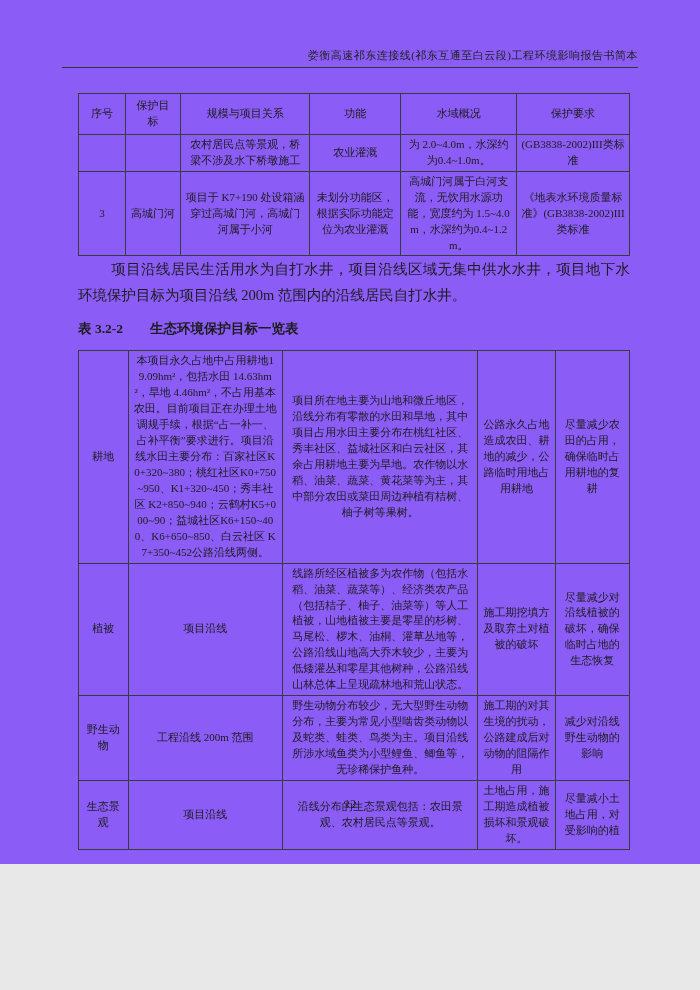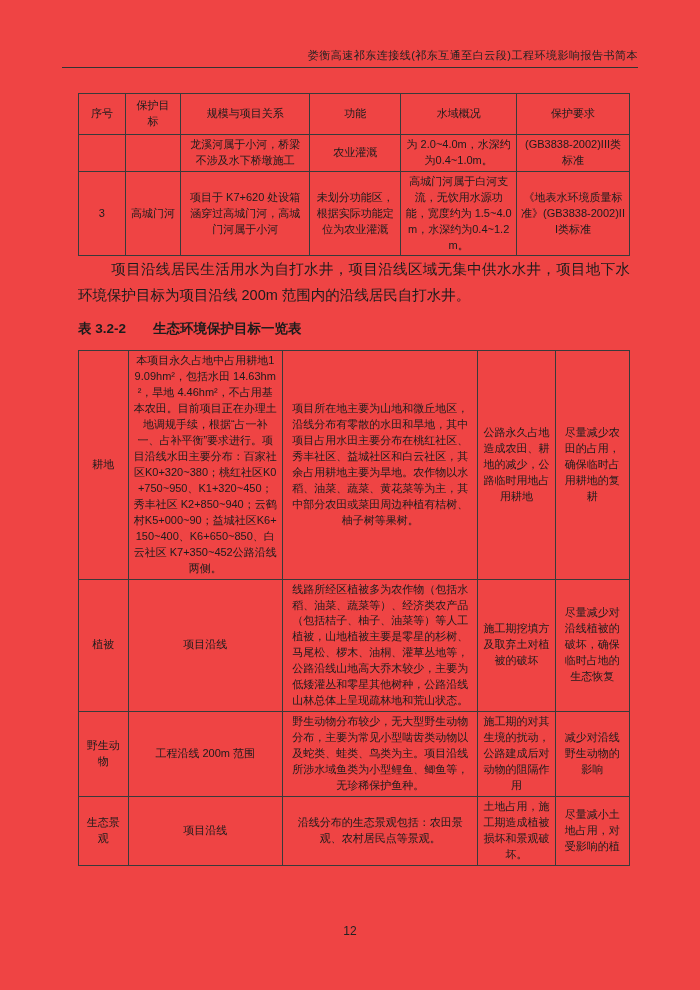--- a/index.html
+++ b/index.html
@@ -1,21 +1,21 @@
 <!DOCTYPE html>
 <html><head>
 <meta charset="utf-8">
 <style>
   html,body { margin:0; padding:0; background:#e8e8e8; }
   .page {
     position:relative;
-    width:700px; height:990px;
+    width:700px; height:864px;
     margin:0 auto;
-    background:#ef4444;
-    font-family:Liberation Sans, sans-serif;
+    background:#8b5cf6;
+    font-family:Liberation Serif, serif;
     color:#1c1c1c;
     overflow:hidden;
     box-sizing:border-box;
   }
   .header {
     position:absolute;
     top:48px; left:62px; right:62px;
     text-align:right;
     font-size:11px;
     letter-spacing:0.5px;
@@ -94,29 +94,29 @@
         <th>序号</th>
         <th>保护目标</th>
         <th>规模与项目关系</th>
         <th>功能</th>
         <th>水域概况</th>
         <th>保护要求</th>
       </tr>
       <tr>
         <td></td>
         <td></td>
-        <td>龙溪河属于小河，桥梁不涉及水下桥墩施工</td>
+        <td>农村居民点等景观，桥梁不涉及水下桥墩施工</td>
         <td>农业灌溉</td>
         <td>为 2.0~4.0m，水深约为0.4~1.0m。</td>
         <td>(GB3838-2002)III类标准</td>
       </tr>
       <tr>
         <td>3</td>
         <td>高城门河</td>
-        <td>项目于 K7+620 处设箱涵穿过高城门河，高城门河属于小河</td>
+        <td>项目于 K7+190 处设箱涵穿过高城门河，高城门河属于小河</td>
         <td>未划分功能区，根据实际功能定位为农业灌溉</td>
         <td>高城门河属于白河支流，无饮用水源功能，宽度约为 1.5~4.0m，水深约为0.4~1.2m。</td>
         <td>《地表水环境质量标准》(GB3838-2002)III类标准</td>
       </tr>
     </tbody>
       </table>
 
     <div class="para-block">
       <div class="para">项目沿线居民生活用水为自打水井，项目沿线区域无集中供水水井，项目地下水环境保护目标为项目沿线 200m 范围内的沿线居民自打水井。</div>
       <div class="table-caption">表 3.2-2　　生态环境保护目标一览表</div>

